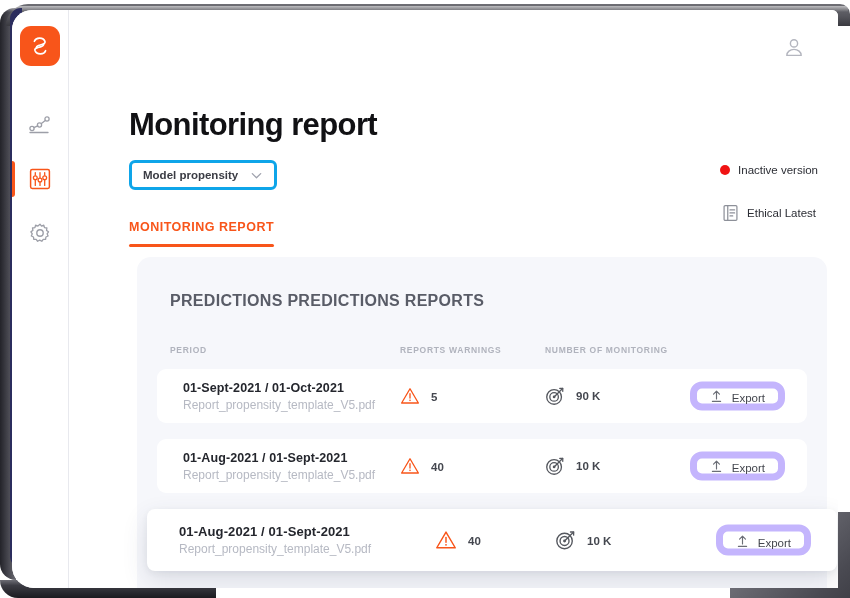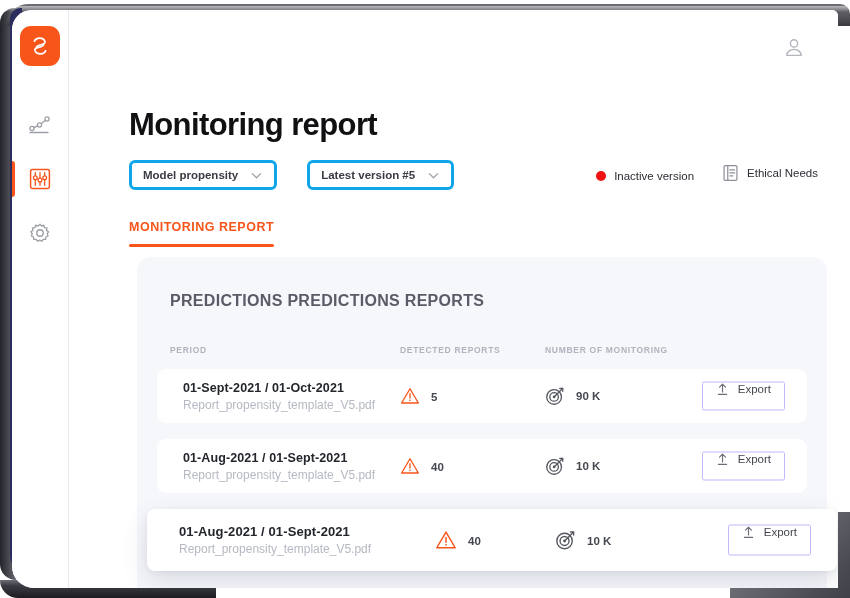--- a/index.html
+++ b/index.html
@@ -143,21 +143,21 @@
     height: 30px; padding: 0 11px;
     border: 3px solid #0ea5e9; border-radius: 6px;
     background: #fff;
     display: flex; align-items: center; gap: 12px;
     font-size: 11.5px; font-weight: 600; color: #3a3c44;
     cursor: pointer; white-space: nowrap;
   }
 
   .status-row {
     position: absolute; right: 20px; top: 80px;
-    display: flex; align-items: flex-end; gap: 28px;
+    display: flex; align-items: center; gap: 28px; flex-direction: column;
   }
   .status-item { display: flex; align-items: center; gap: 8px; font-size: 11.5px; color: #2c2e35; white-space: nowrap;}
   .red-dot { width: 10px; height: 10px; border-radius: 50%; background: #f01313; }
 
   
   .tabs { position: absolute; left: 60px; top: 136px; display: flex; gap: 66px; }
   .tab {
     position: relative;
     padding-bottom: 13px;
     font-size: 12.5px; font-weight: 700; letter-spacing: .5px;
@@ -212,23 +212,23 @@
   .cell { position: absolute; top: 50%; transform: translateY(-50%); }
   .cell-period { left: 26px; }
   .period-main { font-size: 12.5px; font-weight: 700; color: #24262d; letter-spacing: .1px; white-space: nowrap;}
   .period-file { font-size: 12px; color: #b6b9c3; margin-top: 3px; white-space: nowrap;}
   .cell-warn { left: 243px; display: flex; align-items: center; gap: 11px; }
   .cell-pred { left: 388px; display: flex; align-items: center; gap: 11px; }
   .metric-val { font-size: 11.5px; font-weight: 600; color: #44474f; }
   .cell-action { right: 22px; }
   .export-btn {
     height: 29px; padding: 0 13px;
-    border: 1px solid #c4b5fd; border-radius: 2px;
+    border: 7px solid #c4b5fd; border-radius: 12px;
     background: #fff; cursor: pointer;
-    display: flex; align-items: flex-start; gap: 9px;
+    display: flex; align-items: flex-end; gap: 9px;
     font-size: 11.5px; color: #44474f;
   }
 
   .row.r3 .cell-period { left: 32px; }
   .row.r3 .period-main { font-size: 13px; }
   .row.r3 .cell-warn { left: 288px; }
   .row.r3 .cell-pred { left: 408px; }
   .row.r3 .cell-action { right: 26px; }
   .row.r3 .export-btn { height: 31px; }
 
@@ -297,53 +297,47 @@
 
       <h1 id="page-title">Monitoring report</h1>
 
       <div class="filter-row">
         <div class="select-box">
           <span>Model propensity</span>
           <svg width="13" height="13" viewBox="0 0 14 14">
             <path d="M2.5 5 L7 9.5 L11.5 5" fill="none" stroke="#9fa2ad" stroke-width="1.4" stroke-linecap="round" stroke-linejoin="round"></path>
           </svg>
         </div>
-        <div class="select-box">
-          <span>Latest version #5</span>
-          <svg width="13" height="13" viewBox="0 0 14 14">
-            <path d="M2.5 5 L7 9.5 L11.5 5" fill="none" stroke="#9fa2ad" stroke-width="1.4" stroke-linecap="round" stroke-linejoin="round"></path>
-          </svg>
-        </div>
       </div>
 
       <div class="status-row">
         <div class="status-item">
           <span class="red-dot"></span>
           <span>Inactive version</span>
         </div>
         <div class="status-item">
           <svg width="17" height="18" viewBox="0 0 18 19">
             <rect x="2.2" y="1.6" width="13.6" height="15.8" rx="1.2" fill="none" stroke="#8d9099" stroke-width="1.3"></rect>
             <path d="M6.1 1.6 V17.4" stroke="#8d9099" stroke-width="1.3"></path>
             <path d="M8.4 6.2 H13.4 M8.4 9.4 H13.4 M8.4 12.6 H11.4" stroke="#8d9099" stroke-width="1.2" stroke-linecap="round"></path>
           </svg>
-          <span>Ethical Needs</span>
+          <span>Ethical Latest</span>
         </div>
       </div>
 
       <div class="tabs">
         <div class="tab active">MONITORING REPORT</div>
       </div>
 
       <section id="report-panel">
         <div id="panel-title">PREDICTIONS PREDICTIONS REPORTS</div>
 
         <div class="col-head-row">
           <div class="col-head c-period">PERIOD</div>
-          <div class="col-head c-warn">DETECTED REPORTS</div>
+          <div class="col-head c-warn">REPORTS WARNINGS</div>
           <div class="col-head c-pred">NUMBER OF MONITORING</div>
         </div>
 
         <div class="row r1">
           <div class="cell cell-period">
             <div class="period-main">01-Sept-2021 / 01-Oct-2021</div>
             <div class="period-file">Report_propensity_template_V5.pdf</div>
           </div>
           <div class="cell cell-warn">
             <svg width="20" height="19" viewBox="0 0 21 20">

